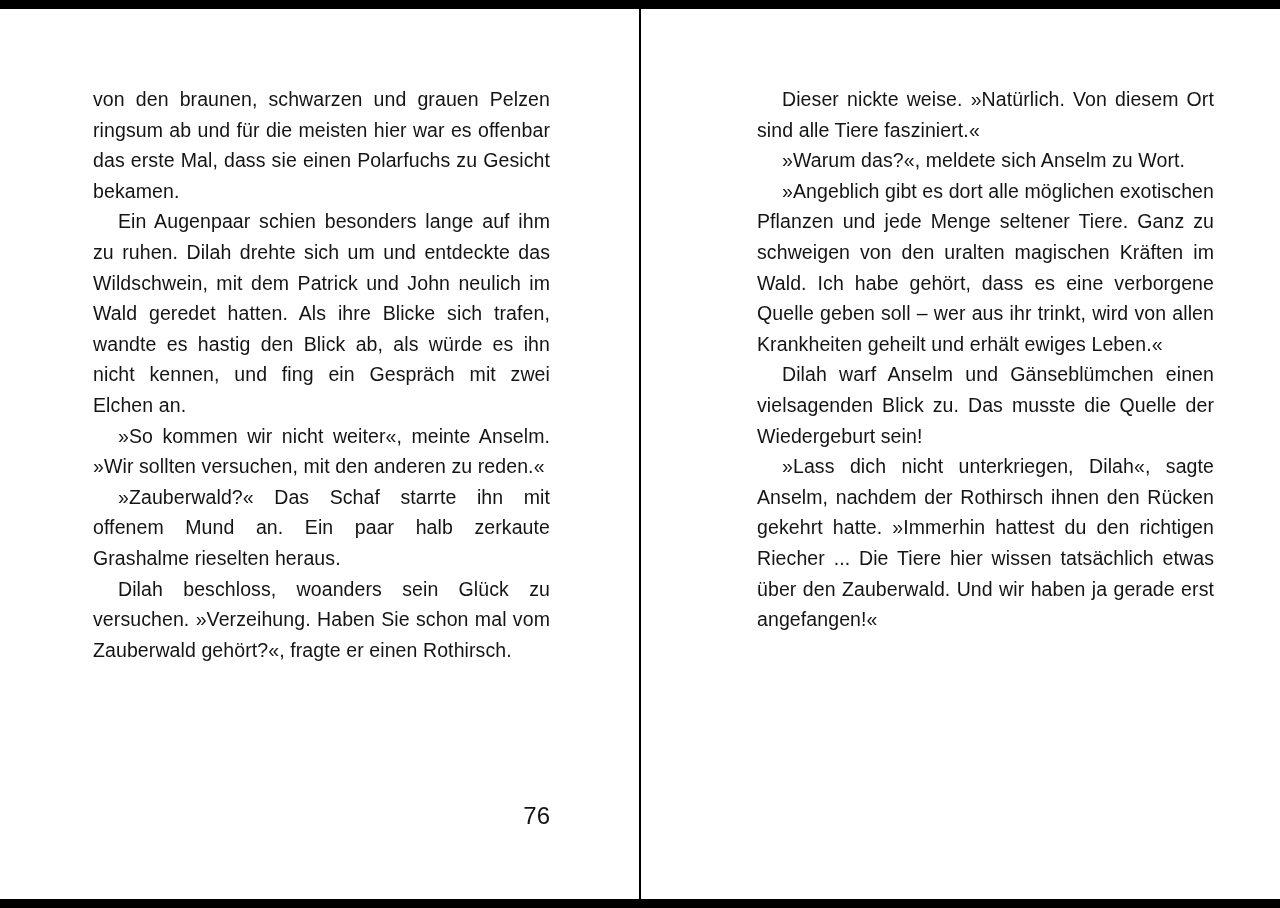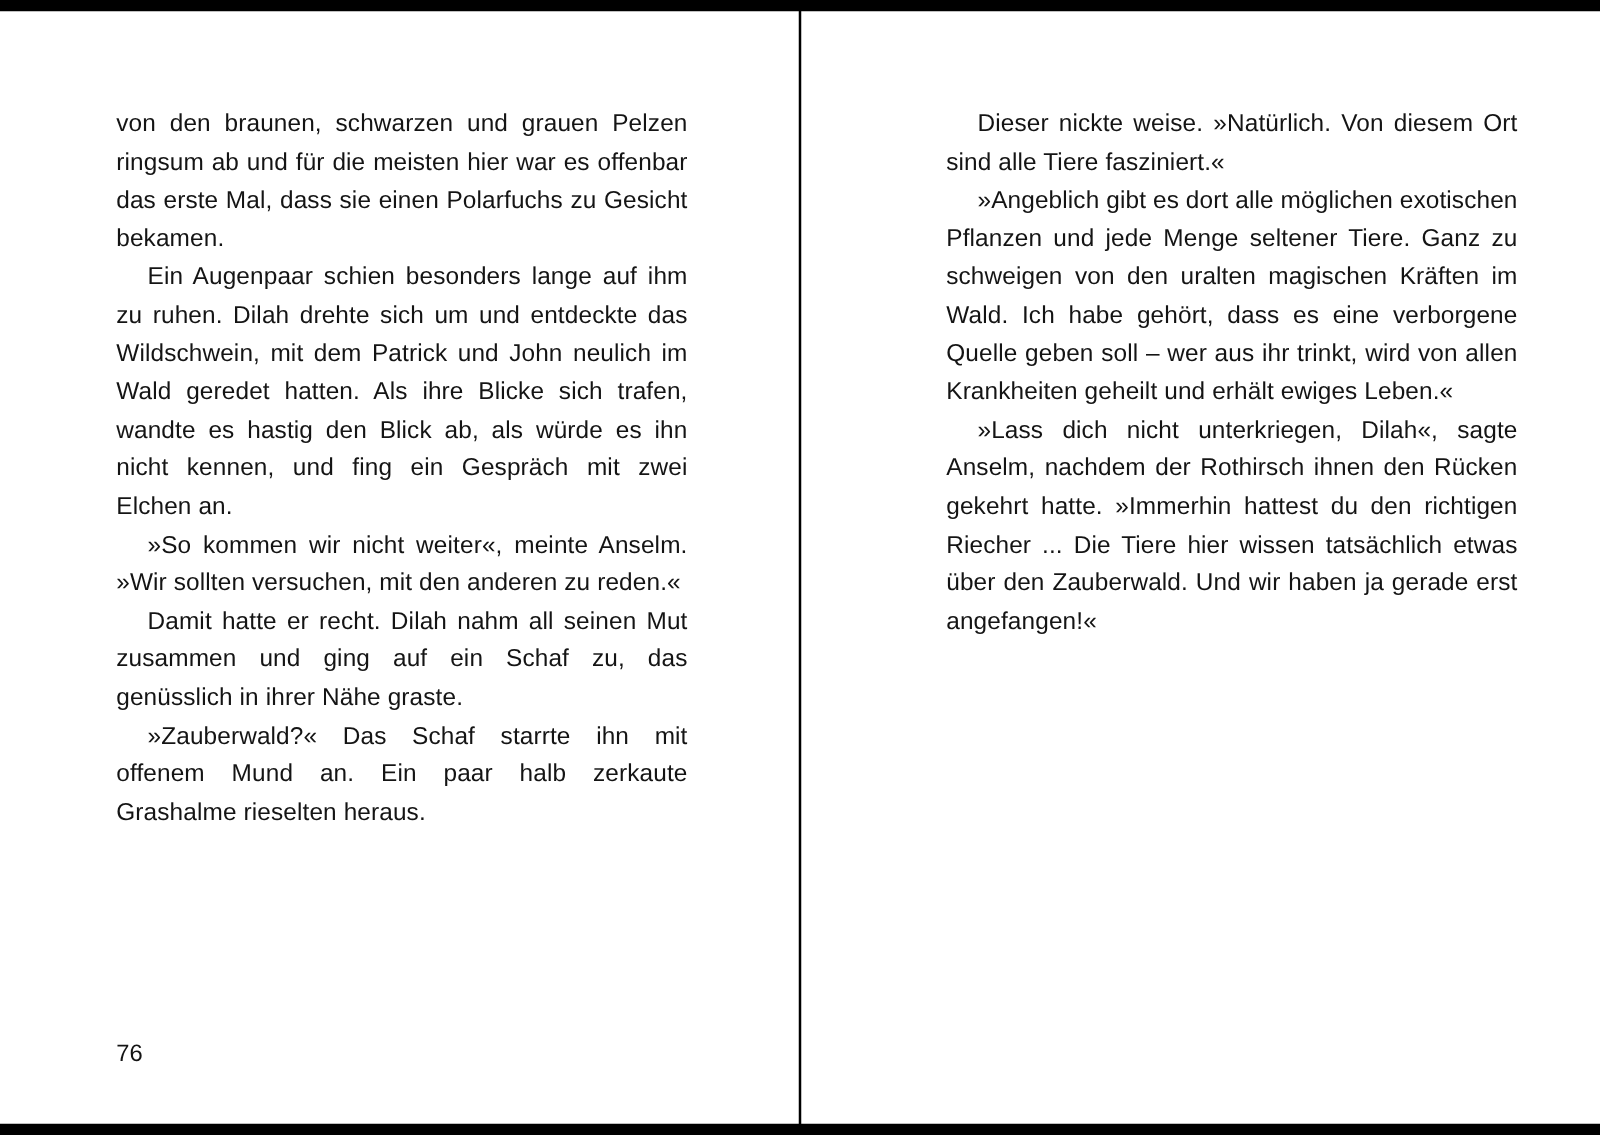--- a/index.html
+++ b/index.html
@@ -62,50 +62,51 @@
     margin: 0;
     padding: 0;
   }
   .text-block p.indent {
     text-indent: 25px;
   }
   .page-number {
     position: absolute;
     top: 793px;
     width: 457px;
-    text-align: left;
-    font-size: 19px;
-    margin-top: 31px;
+    text-align: right;
+    font-size: 24px;
   }
   .page-left  .page-number { left: 93px; }
   .page-right .page-number { left: 89px; }
 </style>
 </head>
 <body>
 
 <div class="top-border"></div>
 
 <div>
 
   <section class="page page-left">
     <div class="text-block">
         <p>von den braunen, schwarzen und grauen Pelzen ringsum ab und für die meisten hier war es offenbar das erste Mal, dass sie einen Polarfuchs zu Gesicht bekamen.</p>
         <p class="indent">Ein Augenpaar schien besonders lange auf ihm zu ruhen. Dilah drehte sich um und entdeckte das Wildschwein, mit dem Patrick und John neulich im Wald geredet hatten. Als ihre Blicke sich trafen, wandte es hastig den Blick ab, als würde es ihn nicht kennen, und fing ein Gespräch mit zwei Elchen an.</p>
         <p class="indent">»So kommen wir nicht weiter«, meinte Anselm. »Wir sollten versuchen, mit den anderen zu reden.«</p>
-        <p class="indent">Damit hatte er recht. Dilah nahm all seinen Mut zusammen und ging auf ein Schaf zu, das genüsslich in ihrer Nähe graste.</p>
         <p class="indent">»Zauberwald?« Das Schaf starrte ihn mit offenem Mund an. Ein paar halb zerkaute Grashalme rieselten heraus.</p>
+        <p class="indent">Dilah beschloss, woanders sein Glück zu versuchen. »Verzeihung. Haben Sie schon mal vom Zauberwald gehört?«, fragte er einen Rothirsch.</p>
       </div>
     <div class="page-number">76</div>
   </section>
 
   <div class="spine-divider"></div>
 
   <section class="page page-right">
     <div class="text-block">
         <p class="indent">Dieser nickte weise. »Natürlich. Von diesem Ort sind alle Tiere fasziniert.«</p>
+        <p class="indent">»Warum das?«, meldete sich Anselm zu Wort.</p>
         <p class="indent">»Angeblich gibt es dort alle möglichen exotischen Pflanzen und jede Menge seltener Tiere. Ganz zu schweigen von den uralten magischen Kräften im Wald. Ich habe gehört, dass es eine verborgene Quelle geben soll – wer aus ihr trinkt, wird von allen Krankheiten geheilt und erhält ewiges Leben.«</p>
+        <p class="indent">Dilah warf Anselm und Gänseblümchen einen vielsagenden Blick zu. Das musste die Quelle der Wiedergeburt sein!</p>
         <p class="indent">»Lass dich nicht unterkriegen, Dilah«, sagte Anselm, nachdem der Rothirsch ihnen den Rücken gekehrt hatte. »Immerhin hattest du den richtigen Riecher ... Die Tiere hier wissen tatsächlich etwas über den Zauberwald. Und wir haben ja gerade erst angefangen!«</p>
       </div>
   </section>
 
 </div>
 
 <div class="bottom-border"></div>
 
 </body></html>

